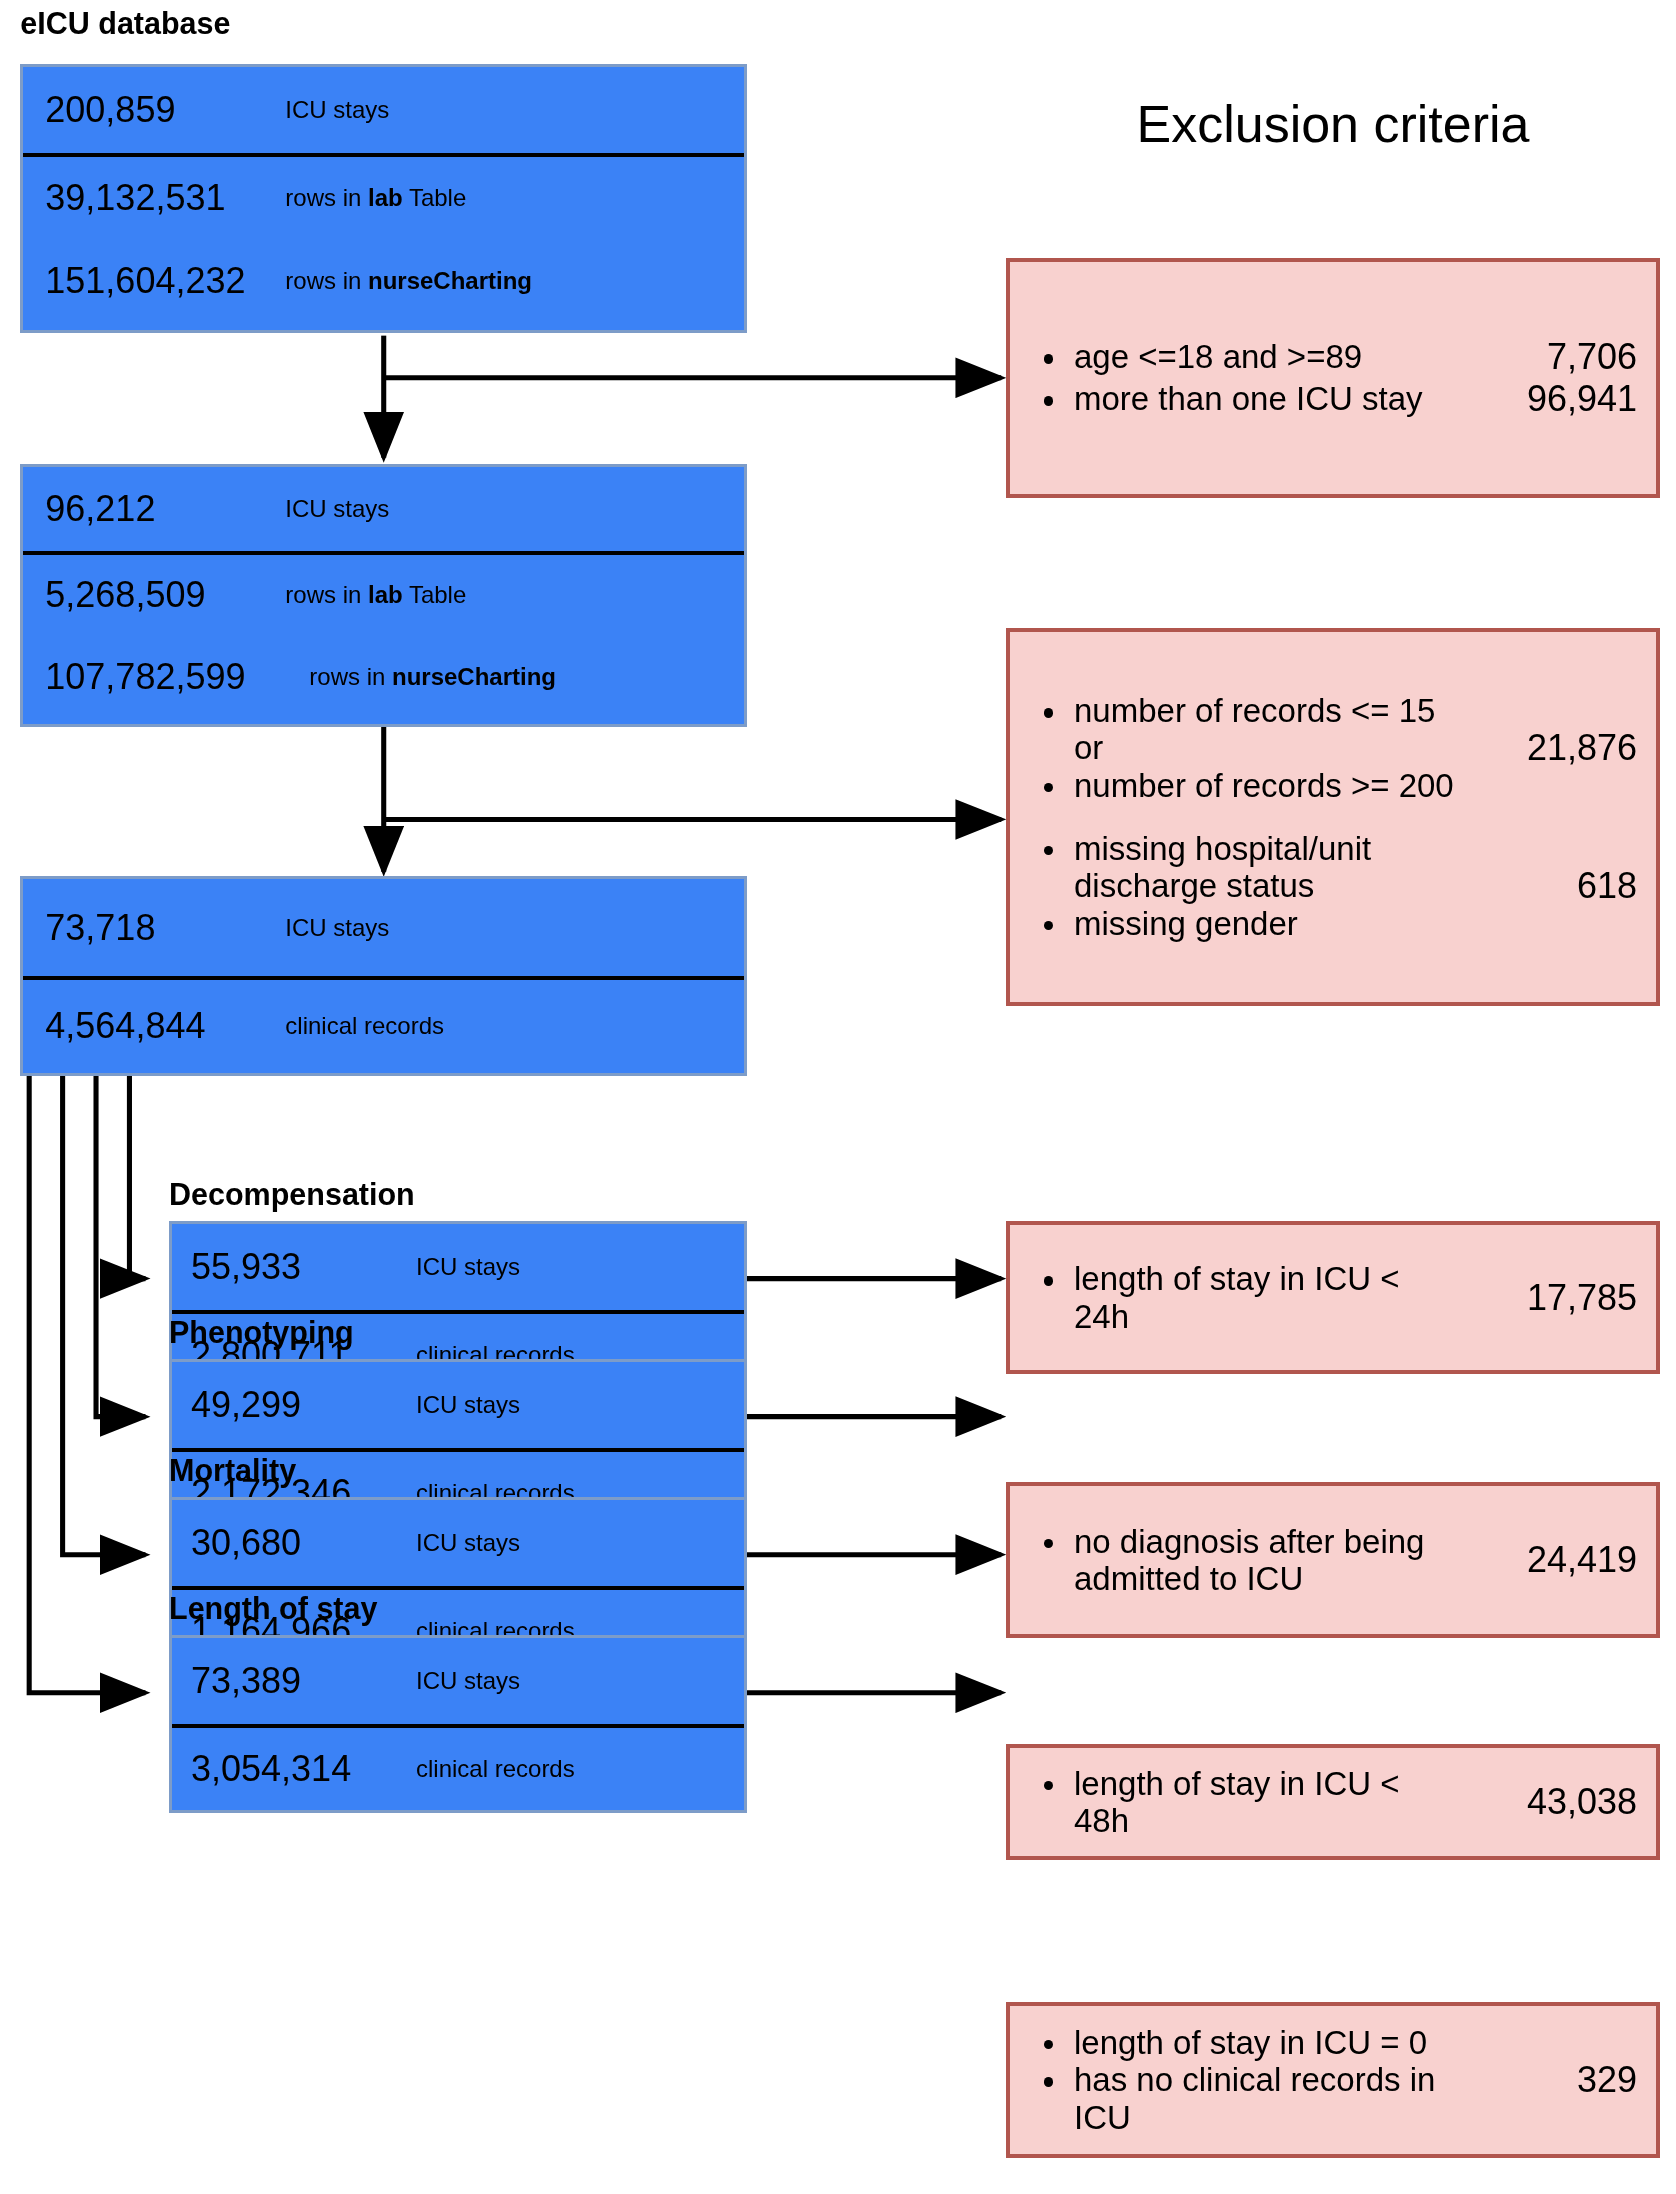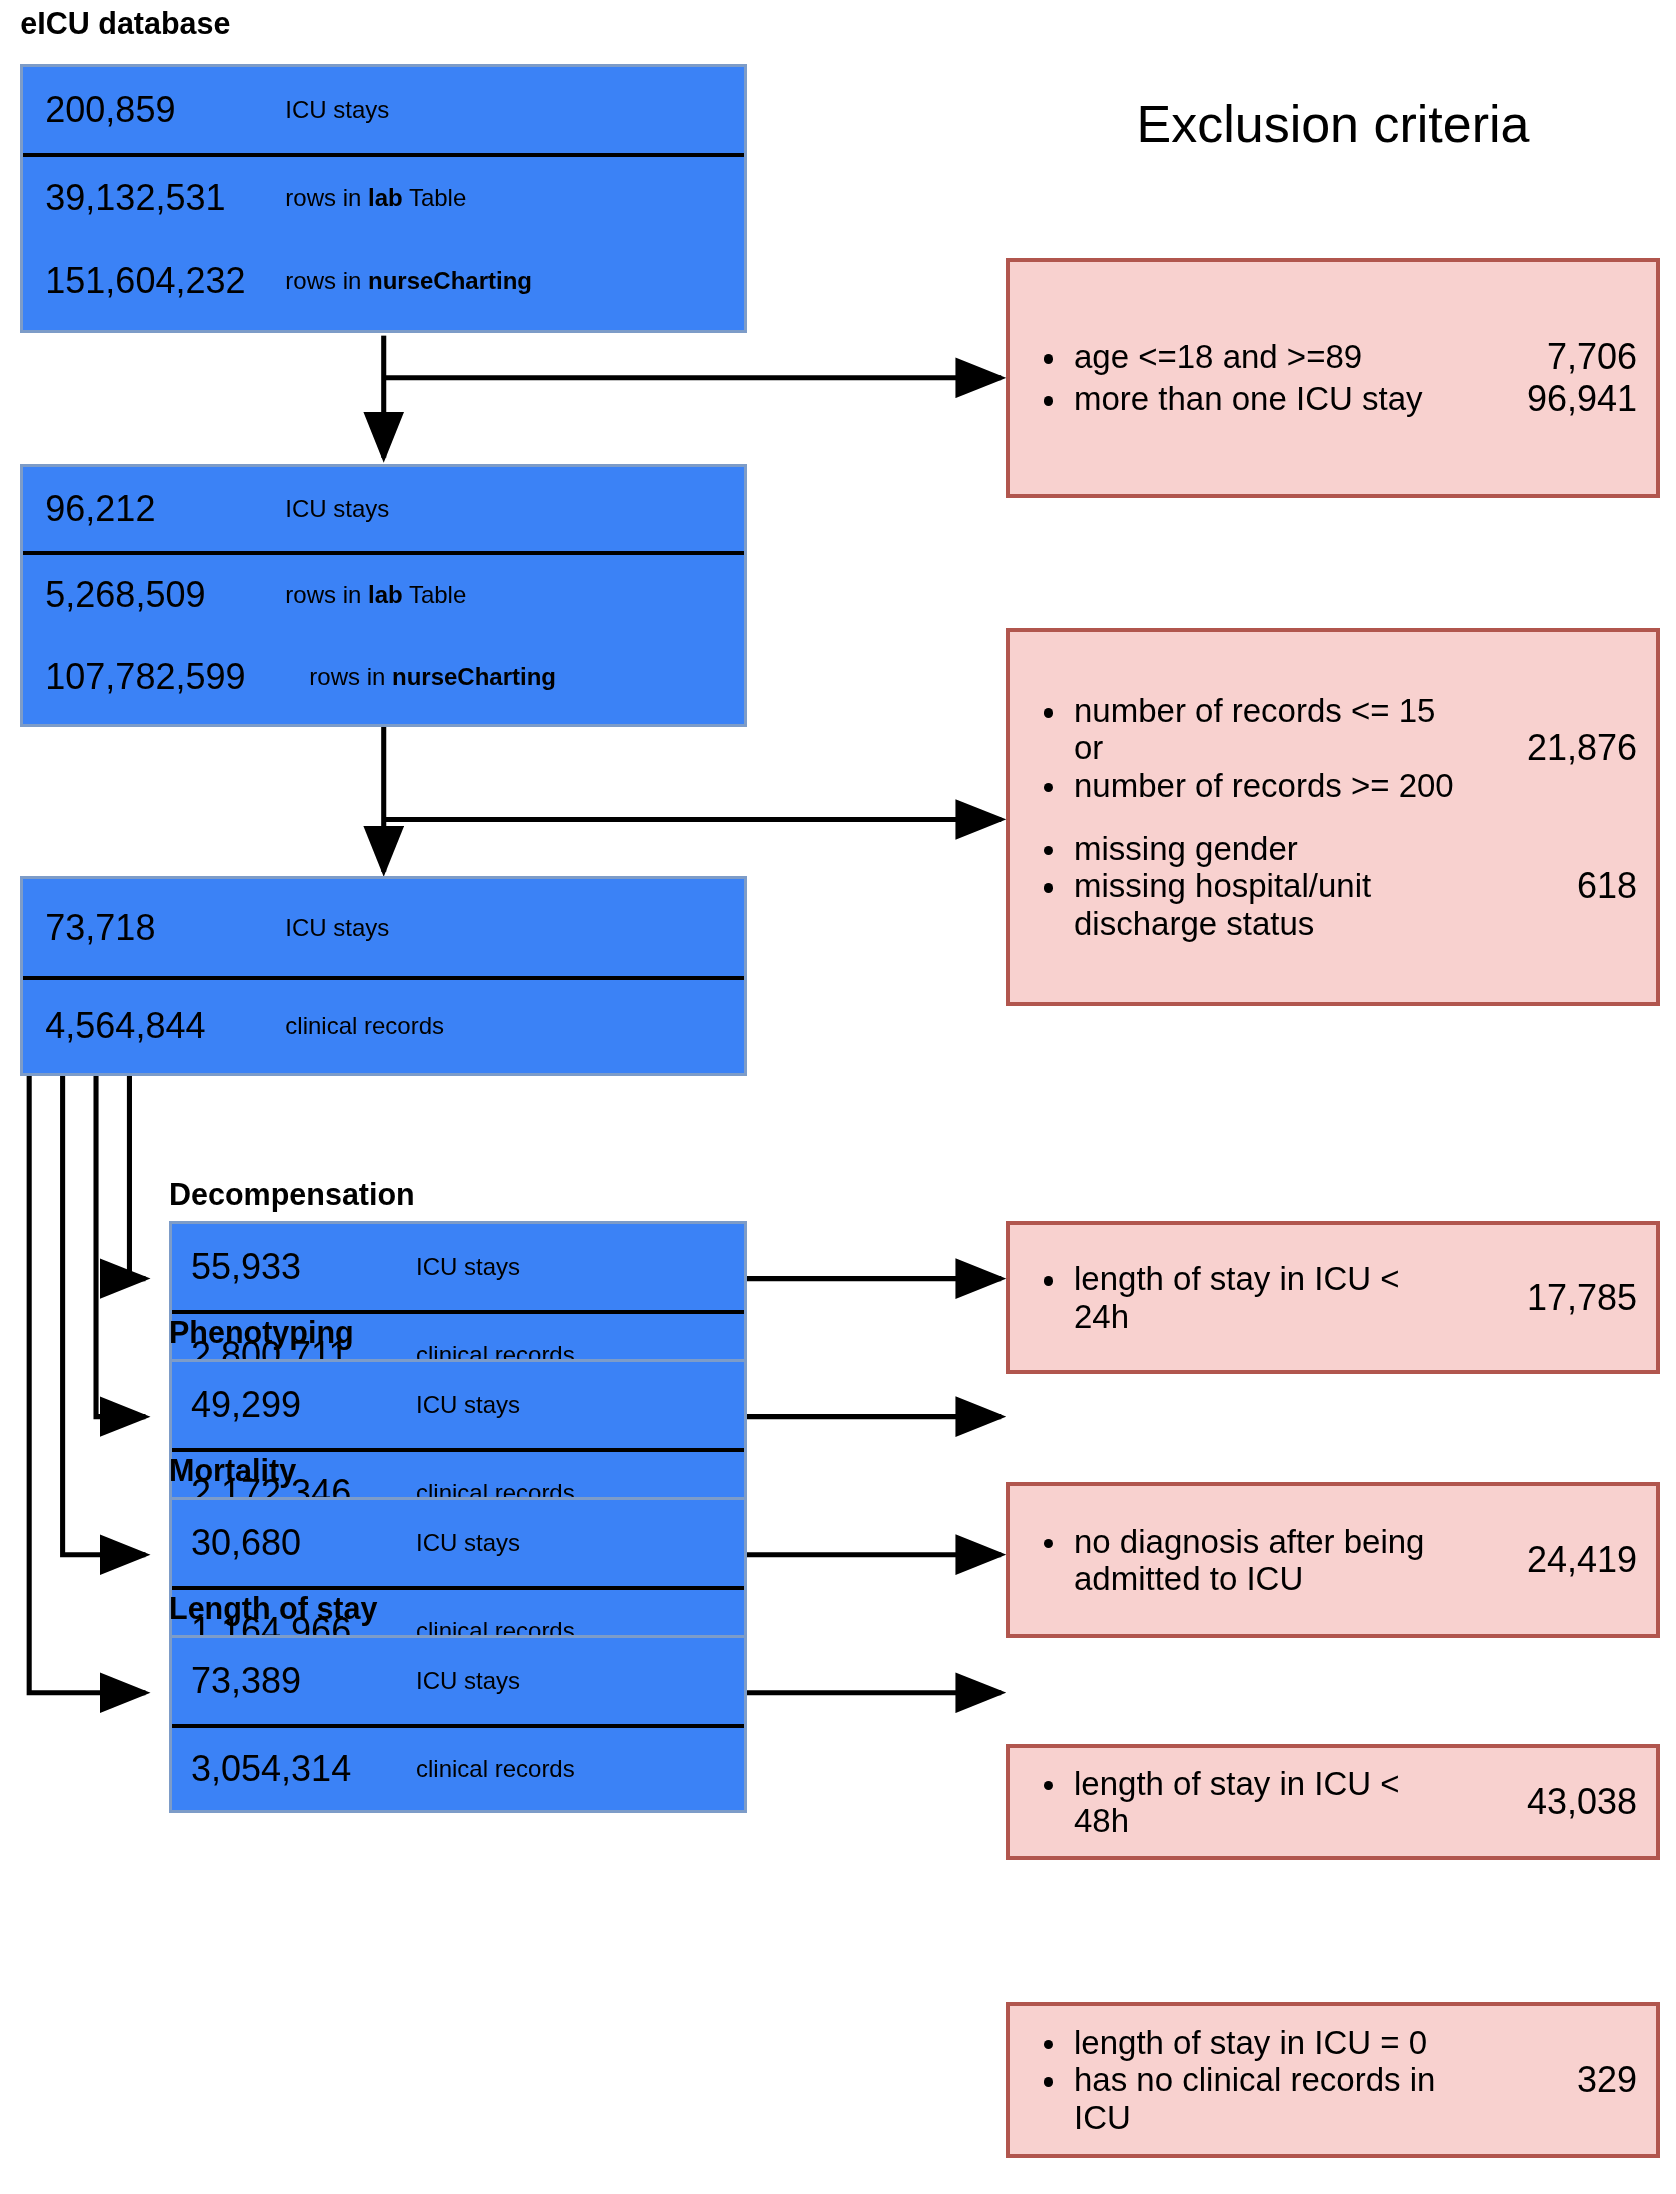--- a/index.html
+++ b/index.html
@@ -273,22 +273,22 @@
     <div class="excl-group">
       <div class="excl-bullets">
         <div class="excl-item">number of records &lt;= 15 or</div>
         <div class="excl-item">number of records &gt;= 200</div>
       </div>
       <div class="excl-count" style="width:182px;">21,876</div>
     </div>
     <div style="height:26px;"></div>
     <div class="excl-group">
       <div class="excl-bullets">
+        <div class="excl-item">missing hospital/unit discharge status</div>
         <div class="excl-item">missing gender</div>
-        <div class="excl-item">missing hospital/unit discharge status</div>
       </div>
       <div class="excl-count" style="width:182px;">618</div>
     </div>
   </div>
 
   <div class="pink-box" style="left:1006px; top:1221px; width:654px; height:153px;">
     <div class="excl-group">
       <div class="excl-bullets">
         <div class="excl-item">length of stay in ICU  &lt; 24h</div>
       </div>

